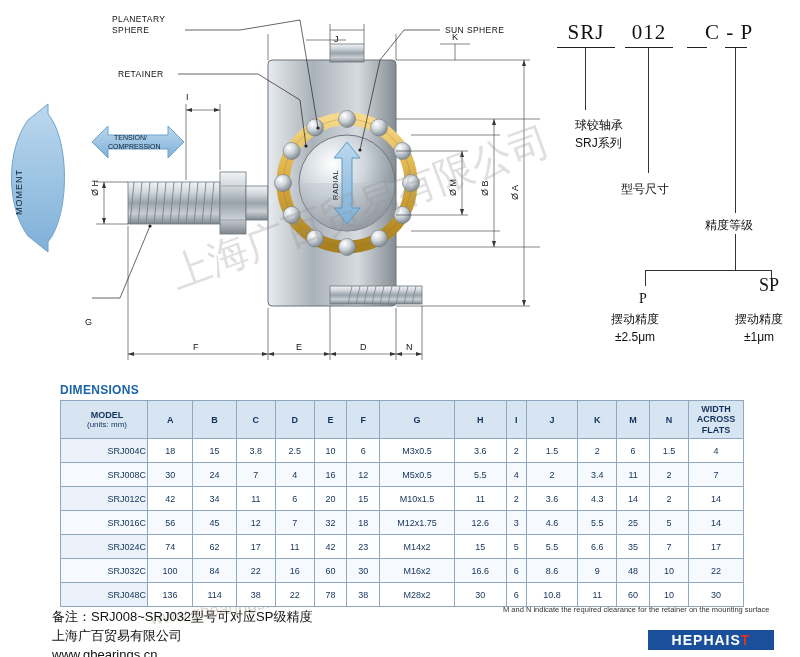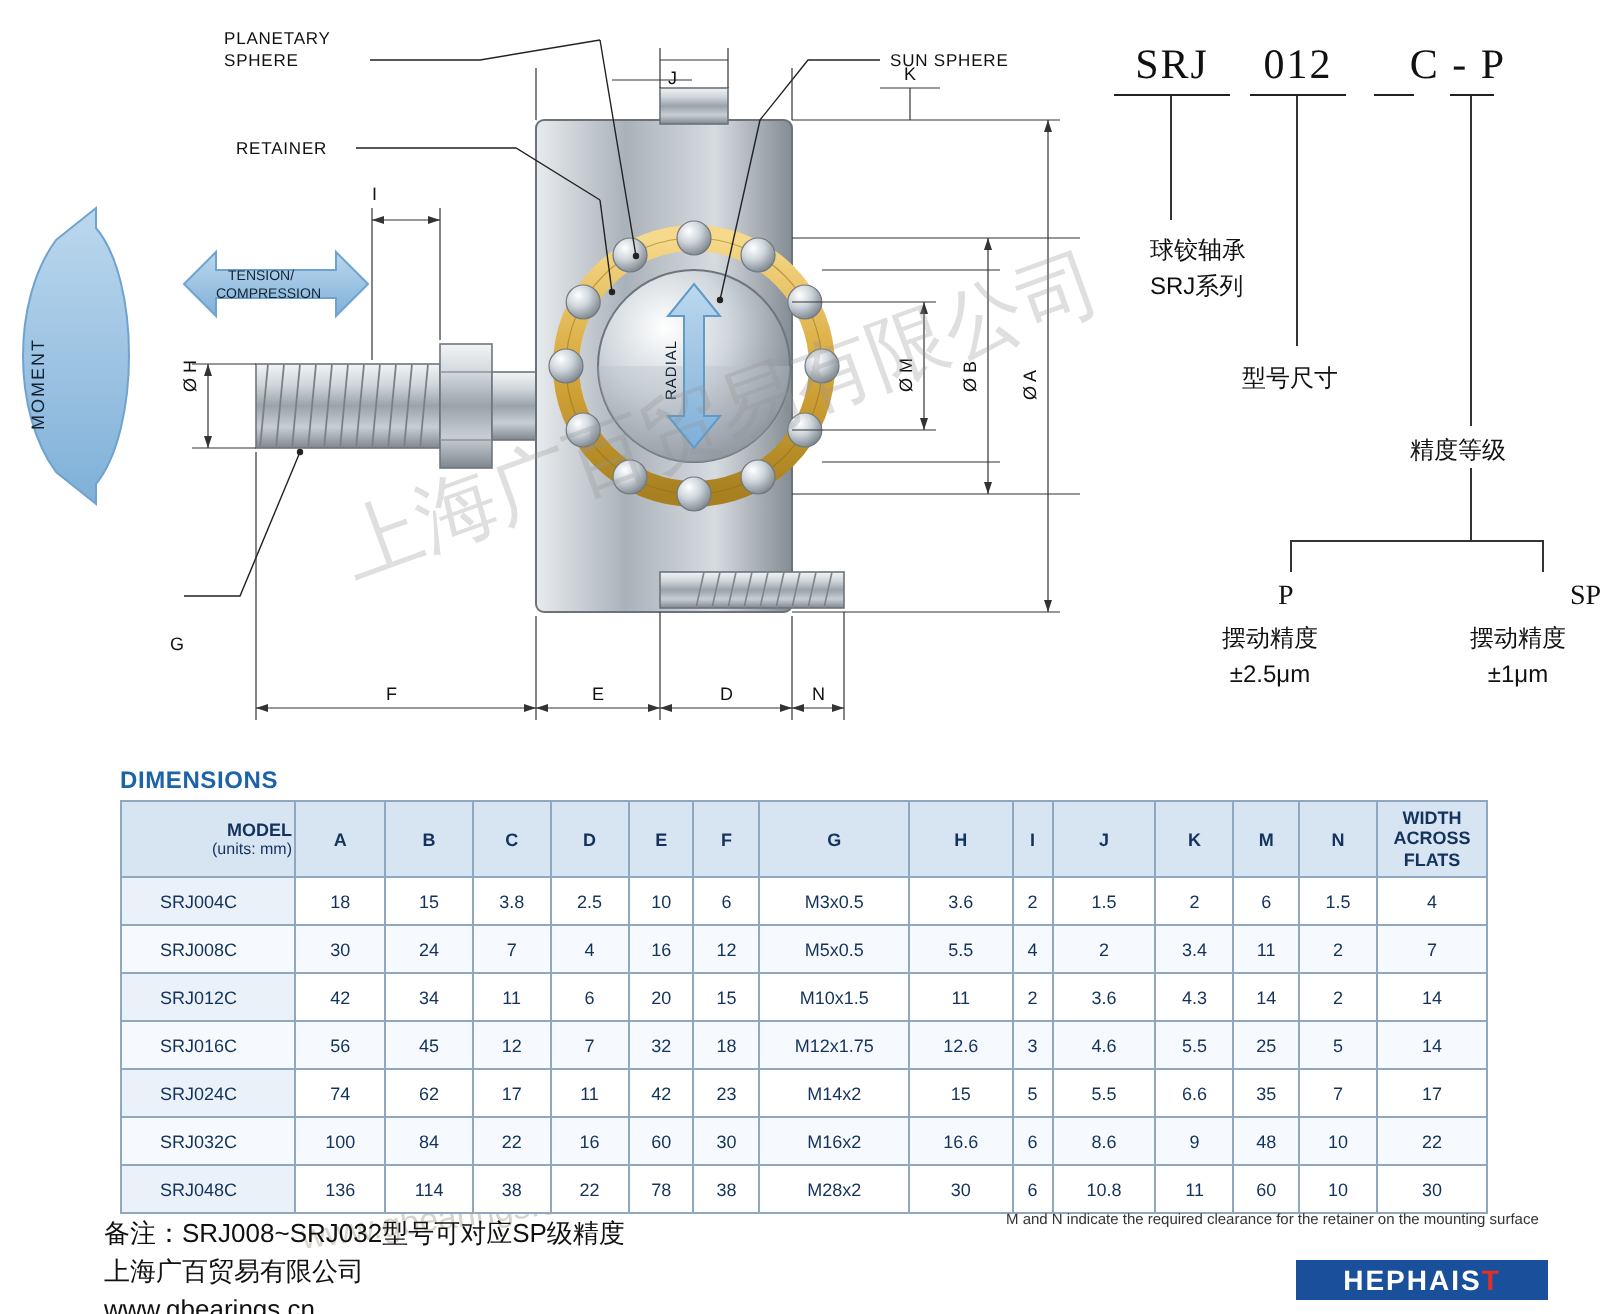--- a/index.html
+++ b/index.html
@@ -52,26 +52,26 @@
     height:17px;
     color:#13325c;
   }
   table.dims thead th{
     background:#d7e4f2;
     font-weight:bold;
     font-size:9px;
     vertical-align:middle;
   }
   table.dims thead th.model{
-    text-align:right;padding-left:7px;
+    text-align:center;padding-left:7px;
     width:78px;
     margin-top:16px;
   }
   table.dims tbody td.model{
-    text-align:left;padding-left:19px;
+    text-align:right;padding-left:7px;
     background:#eef4fa;
     margin-left:45px;
   }
   table.dims tbody tr:nth-child(even) td{background:#f6f9fd;}
   table.dims tbody tr:nth-child(odd) td{background:#ffffff;}
   table.dims tbody tr:nth-child(odd) td.model{background:#eaf1f8;}
   .waf{line-height:1.15;}
 
   .note-small{
     position:absolute;left:503px;top:605px;
@@ -352,21 +352,21 @@
   <div class="v-line" style="left:226px;top:250px;height:16px;"></div>
 
   <div class="cn-label" style="left:30px;top:96px;">
     <span>球铰轴承</span><br>
     <span>SRJ系列</span>
   </div>
   <div class="cn-label" style="left:76px;top:160px;">型号尺寸</div>
   <div class="cn-label" style="left:160px;top:196px;">精度等级</div>
 
   <div class="cn-label" style="left:94px;top:268px;font-size:14px;font-family:'Liberation Serif',serif;">P</div>
-  <div class="cn-label" style="left:214px;top:268px;font-size:14px;font-family:'Liberation Serif',serif;margin-left:26px;">SP</div>
+  <div class="cn-label" style="left:214px;top:252px;font-size:18px;font-family:'Liberation Serif',serif;">SP</div>
 
   <div class="cn-label" style="left:66px;top:290px;text-align:center;">
     <span>摆动精度</span><br>
     <span>±2.5μm</span>
   </div>
   <div class="cn-label" style="left:190px;top:290px;text-align:center;">
     <span>摆动精度</span><br>
     <span>±1μm</span>
   </div>
 </div>

